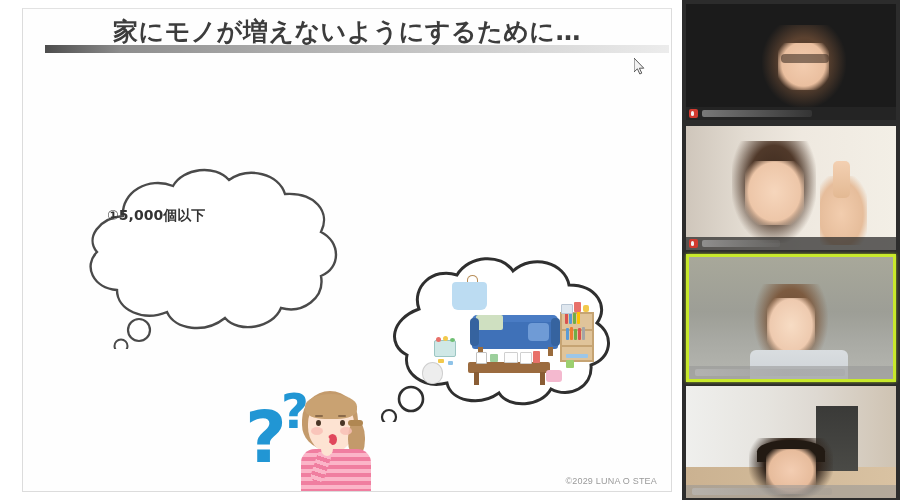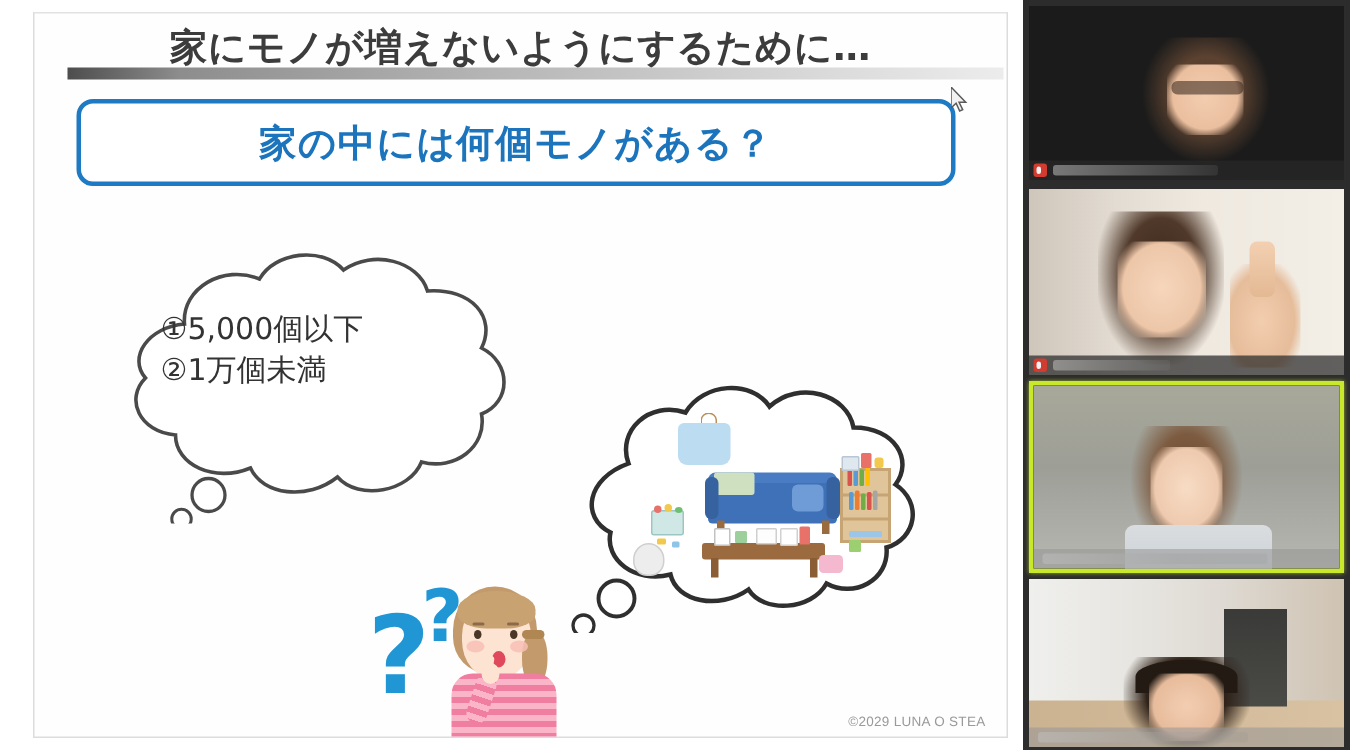--- a/index.html
+++ b/index.html
@@ -26,21 +26,21 @@
   .qbox{position:absolute;left:28px;top:57px;width:586px;height:58px;
     border:3px solid #1f7ac4;border-radius:11px;background:#ffffff;box-sizing:border-box;
     display:flex;align-items:center;justify-content:center;}
   .qbox-text{font-size:25px;font-weight:bold;color:#1c75bc;letter-spacing:1px;
     font-family:"DejaVu Sans","Liberation Sans",sans-serif;}
 
   
   .cloud-answers{position:absolute;left:40px;top:155px;width:300px;height:185px;}
   .cloud-answers svg{position:absolute;left:0;top:0;}
   .answers{position:absolute;left:44px;top:42px;width:230px;}
-  .answers div{font-size:20px;font-weight:normal;color:#333333;line-height:1.33;
+  .answers div{font-size:14px;font-weight:bold;color:#333333;line-height:1.33;
     white-space:nowrap;font-family:"DejaVu Sans","Liberation Sans",sans-serif;}
 
   
   .cloud-room{position:absolute;left:352px;top:238px;width:250px;height:175px;}
   .cloud-room svg{position:absolute;left:0;top:0;}
   .room{position:absolute;left:45px;top:35px;width:165px;height:105px;}
 
   
   .sofa-body{position:absolute;left:52px;top:40px;width:86px;height:27px;background:#3f71b8;border-radius:5px 5px 3px 3px;}
   .sofa-back{position:absolute;left:52px;top:33px;width:86px;height:12px;background:#4a7cc4;border-radius:5px 5px 0 0;}
@@ -157,36 +157,32 @@
 <body>
 
 <div class="app">
 
   <div class="slide-area">
     <div class="slide">
 
       <div class="slide-title">家にモノが増えないようにするために…</div>
       <div class="divider"></div>
 
-      <div class="qbox">
-        <span class="qbox-text">家の中には何個モノがある？</span>
-      </div>
 
       <div class="cloud-answers">
         <svg width="300" height="185" viewBox="0 0 300 185">
           <path d="M60,52 C58,28 86,12 110,22 C120,4 152,0 166,16 C186,2 216,10 222,30
                    C252,28 268,48 258,68 C278,78 278,104 258,112 C262,134 240,150 218,144
                    C210,164 176,170 162,154 C142,170 112,166 104,148 C80,158 54,146 54,126
                    C30,124 20,102 34,88 C22,74 36,54 60,52 Z" fill="#ffffff" stroke="#4a4a4a" stroke-width="2.4"></path>
           <circle cx="76" cy="166" r="11" fill="#ffffff" stroke="#4a4a4a" stroke-width="2.2"></circle>
           <circle cx="58" cy="182" r="6.5" fill="#ffffff" stroke="#4a4a4a" stroke-width="2"></circle>
         </svg>
         <div class="answers">
           <div>①5,000個以下</div>
-          <div>②1万個未満</div>
         </div>
       </div>
 
       <div class="cloud-room">
         <svg width="250" height="175" viewBox="0 0 250 175">
           <path d="M44,62 C36,40 58,20 82,28 C94,8 126,6 138,24 C158,6 190,16 194,38
                    C222,38 234,60 222,76 C240,88 236,112 216,118 C218,140 194,152 176,142
                    C166,160 134,162 124,146 C104,160 76,154 72,136 C48,142 28,126 32,108
                    C12,98 16,72 44,62 Z" fill="#ffffff" stroke="#2f2f2f" stroke-width="3"></path>
           <circle cx="36" cy="152" r="12" fill="#ffffff" stroke="#2f2f2f" stroke-width="2.6"></circle>

